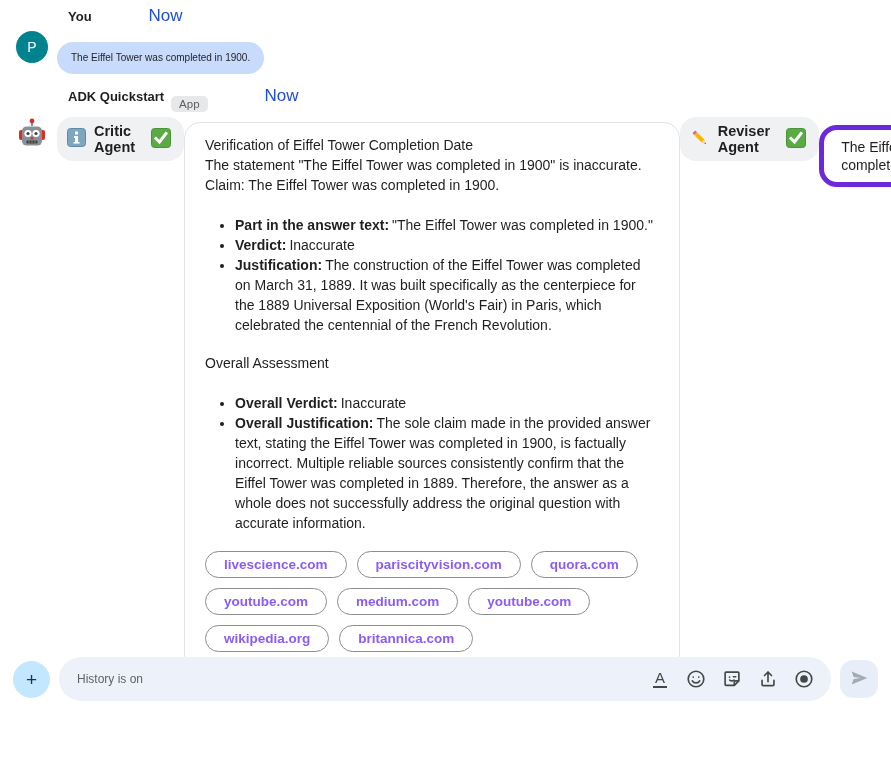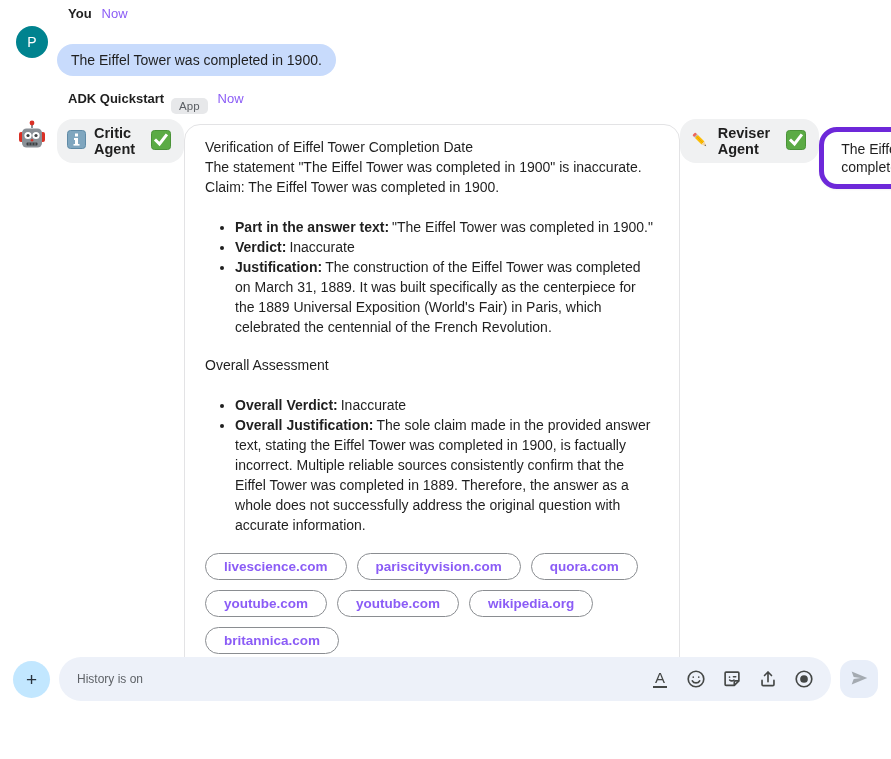--- a/index.html
+++ b/index.html
@@ -2,30 +2,30 @@
 <html><head>
 <meta charset="utf-8">
 <style>
   html,body{margin:0;padding:0;width:891px;height:759px;overflow:hidden;background:#fff;
     font-family:"Liberation Sans","DejaVu Sans",sans-serif;color:#1f1f1f;}
   .app{width:891px;height:719px;display:flex;flex-direction:column;box-sizing:border-box;}
   .chat{flex:1;padding-top:6px;overflow:hidden;}
   .group{margin-bottom:6px;}
   .meta{margin-left:68px;font-size:13px;display:flex;align-items:center;gap:10px;margin-bottom:5px;}
   .sender{font-weight:700;color:#1f1f1f;}
-  .time{color:#8b5cf6;font-size:13px;font-weight:400;}
+  .time{color:#1d4ed8;font-size:17px;font-weight:400;margin-left:47px;}
   .badge{background:#e7e8ea;color:#5a5e63;font-size:11.5px;font-weight:500;border-radius:5px;
     padding:2px 8px;margin-left:-3px;margin-top:16px;}
   .row{display:flex;align-items:flex-start;margin-left:16px;}
   .avatar{width:32px;height:32px;border-radius:50%;background:#00838f;color:#fff;display:flex;
     align-items:center;justify-content:center;font-size:14px;font-weight:500;flex:0 0 32px;}
   .avatar-robot{width:32px;height:32px;flex:0 0 32px;}
   .gap{width:9px;flex:0 0 9px;}
-  .bubble-user{background:#c8dbfc;border-radius:16px;padding:7px 14px;font-size:14px;
-    line-height:18px;width:fit-content;margin-top:18px;text-align:right;}
+  .bubble-user{background:#c8dbfc;border-radius:16px;padding:7px 14px;font-size:10px;
+    line-height:18px;width:fit-content;margin-top:11px;text-align:right;}
   .col{display:flex;align-items:flex-start;}
   .agent-pill{display:inline-flex;align-items:center;gap:8px;background:#f0f1f2;border-radius:16px;
     padding:6px 13px 6px 10px;font-size:14.5px;font-weight:700;}
   .card{box-sizing:border-box;width:638px;background:#fff;border:1px solid #e3e3e5;border-radius:16px;
     padding:12px 20px 10px 20px;margin-top:5px;margin-bottom:7px;font-size:14px;line-height:20px;}
   .card p{margin:0;}
   .card ul{margin:20px 0 18px 0;padding-left:30px;}
   .card li{margin:0;}
   .card li b{margin-right:3px;}
   .chips{display:flex;flex-wrap:wrap;gap:10px;margin:4px 0 8px 0;max-width:580px;}
@@ -148,20 +148,21 @@
               <li>
                 <b>Overall Justification:</b><span>The sole claim made in the provided answer text, stating the Eiffel Tower was completed in 1900, is factually incorrect. Multiple reliable sources consistently confirm that the Eiffel Tower was completed in 1889. Therefore, the answer as a whole does not successfully address the original question with accurate information.</span>
               </li>
             </ul>
 
             <div class="chips">
               <a class="chip">livescience.com</a>
               <a class="chip">pariscityvision.com</a>
               <a class="chip">quora.com</a>
               <a class="chip">youtube.com</a>
+              <a class="chip">medium.com</a>
               <a class="chip">youtube.com</a>
               <a class="chip">wikipedia.org</a>
               <a class="chip">britannica.com</a>
             </div>
           </div>
 
           <div class="agent-pill">
             <span>
               <svg width="20" height="20" viewBox="0 0 24 24">
                 <g transform="rotate(-45 12 12)">

